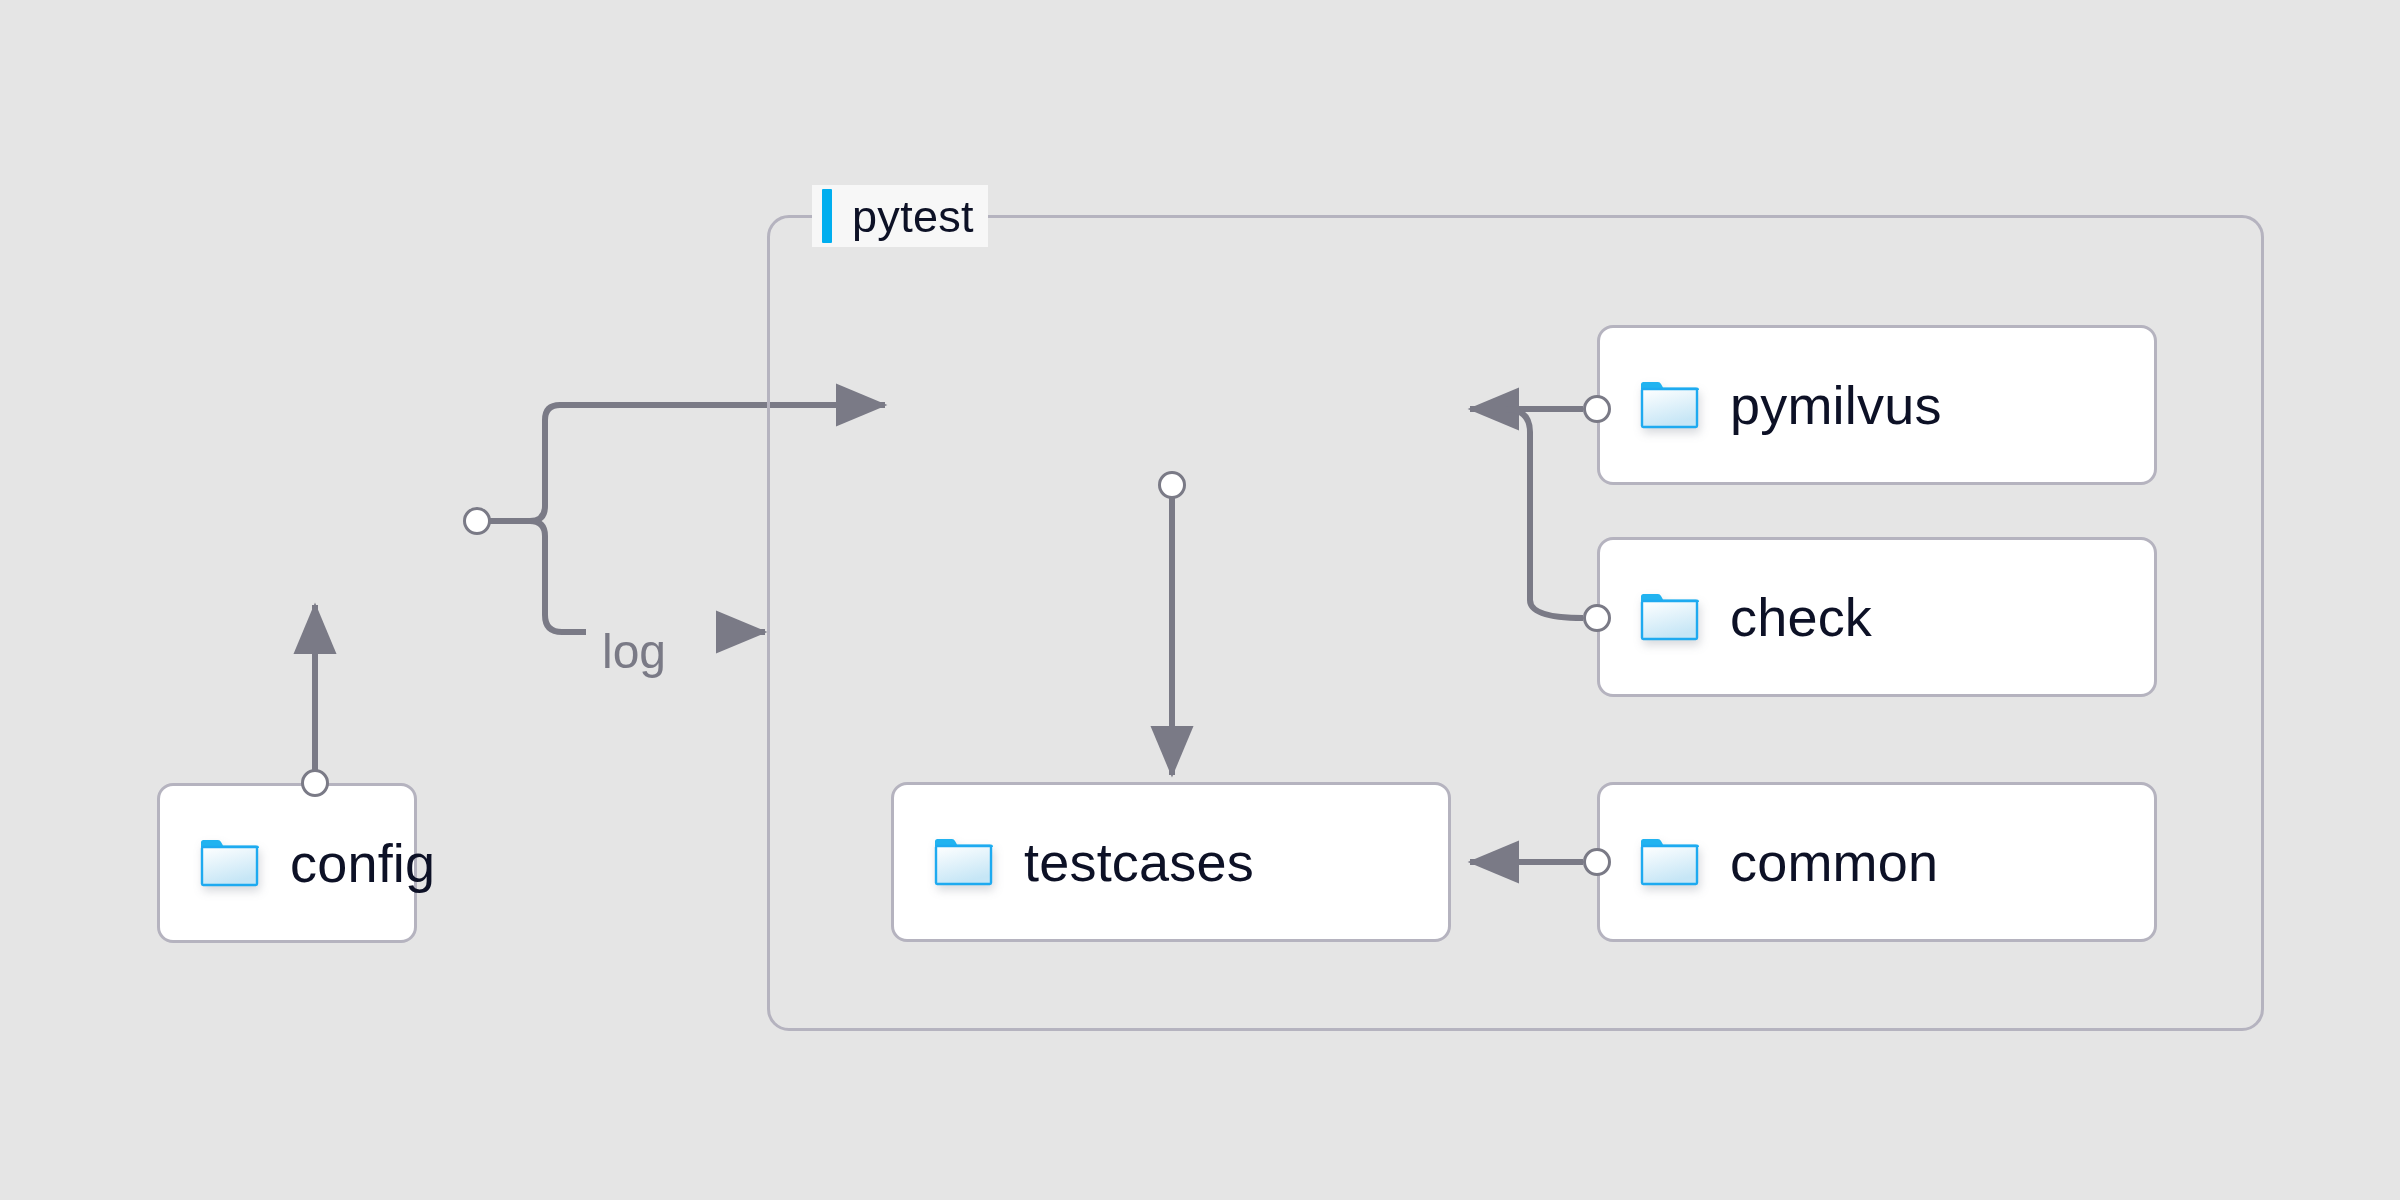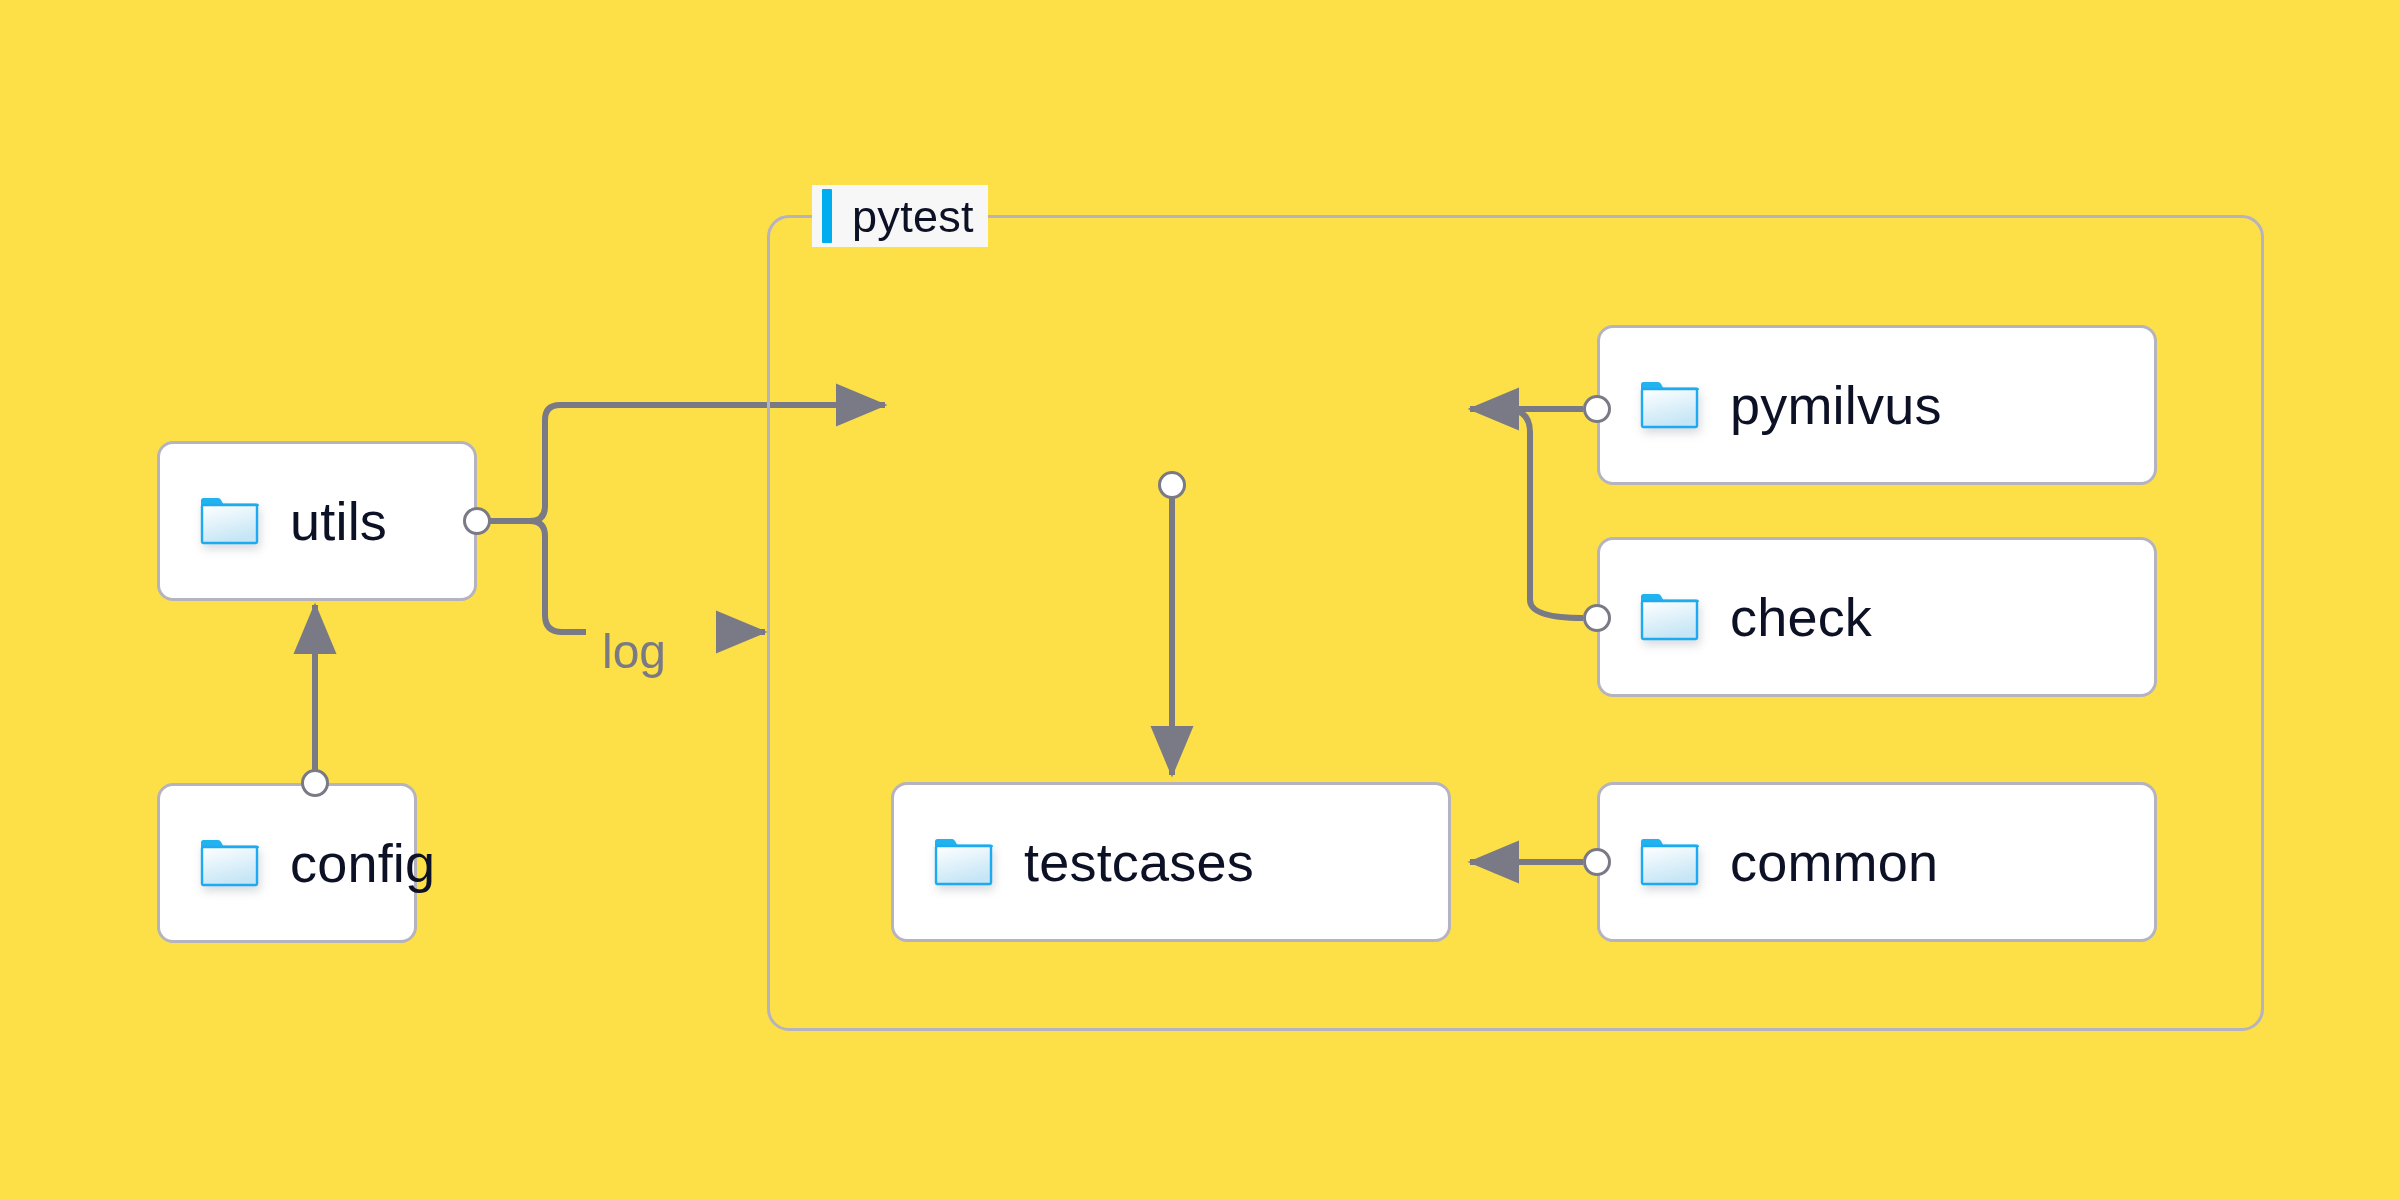--- a/index.html
+++ b/index.html
@@ -10,21 +10,21 @@
   body {
     width: 2400px;
     height: 1200px;
     font-family: "Liberation Sans", sans-serif;
     overflow: hidden;
   }
   #canvas {
     position: relative;
     width: 2400px;
     height: 1200px;
-    background: #fde047;
+    background: #e5e5e5;
   }
   #edge-layer {
     position: absolute;
     left: 0; top: 0;
     width: 2400px;
     height: 1200px;
     pointer-events: none;
   }
   
   .group-box {
@@ -134,35 +134,20 @@
     <path d="M1583,862 L1470,862" fill="none" stroke="#7a7a86" stroke-width="6" marker-end="url(#arrowhead)"></path>
   </svg>
 
   <div class="group-box" style="left:767px; top:215px; width:1497px; height:816px;"></div>
 
   <div class="group-label" style="left:812px; top:185px;">
     <span class="group-label-bar"></span>
     <span class="group-label-text">pytest</span>
   </div>
 
-  <div class="node" style="left:157px; top:441px; width:320px; height:160px;">
-    <span class="folder-icon">
-      <svg viewBox="0 0 60 50" width="60" height="50">
-        <defs>
-          <linearGradient id="fg1" x1="0" y1="0" x2="0.35" y2="1">
-            <stop offset="0%" stop-color="#ffffff"></stop>
-            <stop offset="100%" stop-color="#c6e6f6"></stop>
-          </linearGradient>
-        </defs>
-        <path d="M1,9 L1,4.5 Q1,2 3.5,2 L18,2 Q20,2 21,4 L23,7.5 L57,7.5 Q59,7.5 59,9.5 L59,10 Z" fill="#21b3f0"></path>
-        <rect x="2" y="9" width="55" height="38" rx="1.2" fill="url(#fg1)" stroke="#1eaaf0" stroke-width="2.4"></rect>
-      </svg>
-    </span>
-    <span class="node-label">utils</span>
-  </div>
   <div class="port" style="left:463px; top:507px;"></div>
 
   <div class="node" style="left:157px; top:783px; width:260px; height:160px;">
     <span class="folder-icon">
       <svg viewBox="0 0 60 50" width="60" height="50">
         <defs>
           <linearGradient id="fg2" x1="0" y1="0" x2="0.35" y2="1">
             <stop offset="0%" stop-color="#ffffff"></stop>
             <stop offset="100%" stop-color="#c6e6f6"></stop>
           </linearGradient>

